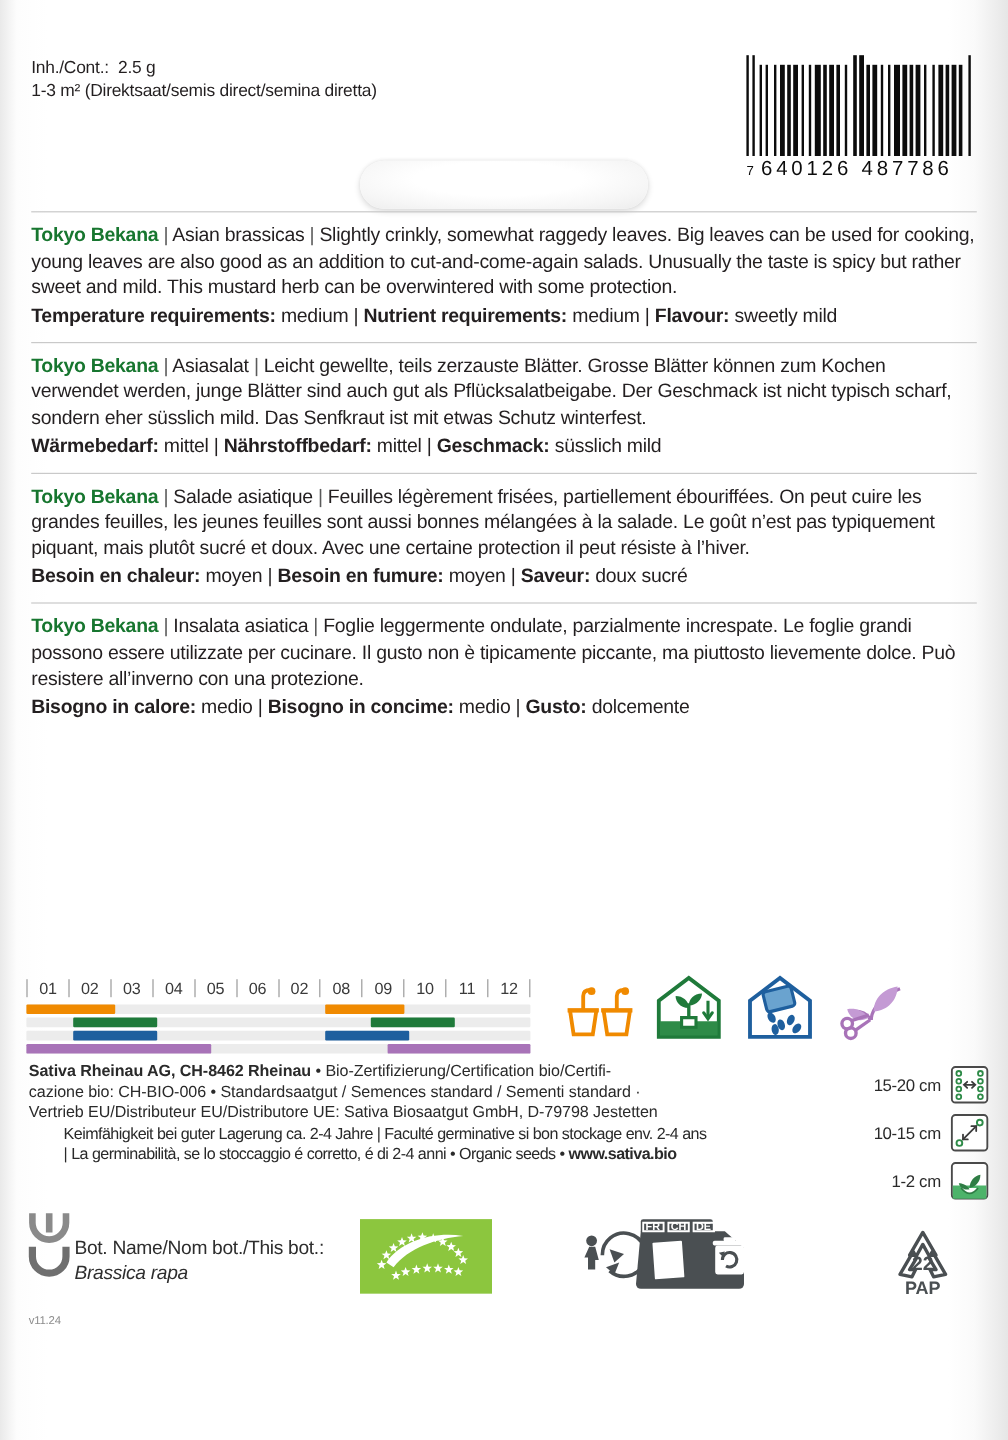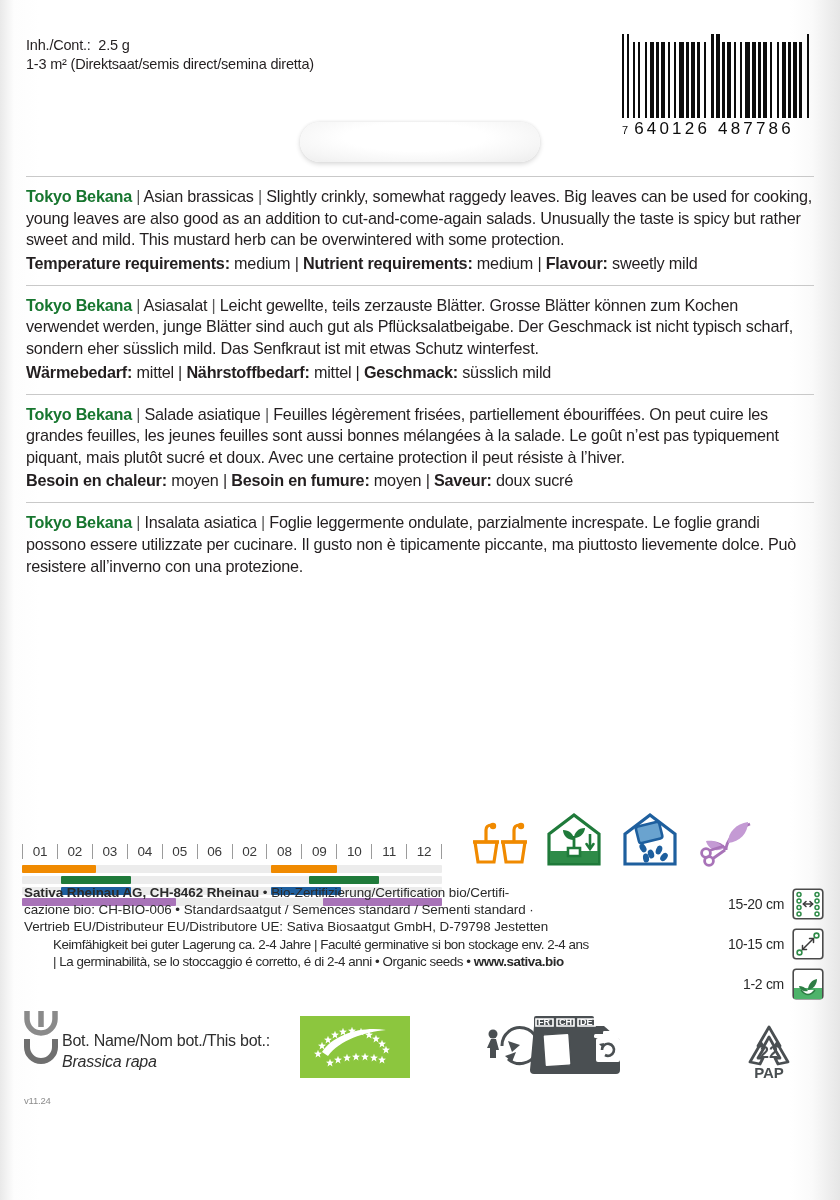--- a/index.html
+++ b/index.html
@@ -12,21 +12,21 @@
     position: relative;
     overflow: hidden;
   }
   .packet {
     position: absolute; inset: 0;
     background:
       linear-gradient(to right, #e9e9e9 0px, #fdfdfd 14px, #ffffff 40px, #ffffff 790px, #fafafa 812px, #e6e6e6 840px);
   }
 
   
-  .top-row { position: absolute; left: 0; top: 4px; width: 840px; height: 149px; padding-left: 24px; }
+  .top-row { position: absolute; left: 0; top: 16px; width: 840px; height: 149px; padding-left: 24px; }
   .cont-block {
     position: absolute; left: 26px; top: 32px;
     font-size: 14.5px; line-height: 19px; letter-spacing: -0.2px;
     color: #231f20; max-width: 300px;
   }
   .cont-block .l1 { white-space: pre; }
 
   .barcode-wrap { position: absolute; left: 622px; top: 30px; width: 198px; }
   .barcode-bars { height: 84px; display: flex; align-items: flex-end; gap: 0; }
   .barcode-bars i { display: block; background: #0c0c0c; height: 84px; }
@@ -56,21 +56,21 @@
     color: #231f20; text-align: left;
   }
   .desc .vname { color: #17762f; font-weight: bold; }
   .desc .sep { color: #5a5a5a; }
   .attrs {
     font-size: 16.2px; line-height: 22px; letter-spacing: -0.22px; margin-top: 1px;
   }
   .attrs b { font-weight: bold; }
 
   
-  .calendar { position: absolute; left: 22px; top: 812px; width: 420px; margin-top: 28px; }
+  .calendar { position: absolute; left: 22px; top: 812px; width: 420px; }
   .cal-months { display: flex; height: 22px; align-items: center; }
   .cal-months .tick { width: 1px; height: 15px; background: #9b9b9b; }
   .cal-months .m {
     flex: 1 1 0; text-align: center; font-size: 13.5px; color: #3a3a3a;
     letter-spacing: -0.2px;
   }
   .cal-track {
     position: relative; height: 8px; margin-top: 3px;
     background: #ececec; border-radius: 1px;
   }
@@ -221,20 +221,21 @@
         <div class="attrs"><b>Wärmebedarf:</b> <span>mittel</span><span class="sep"> | </span><b>Nährstoffbedarf:</b> <span>mittel</span><span class="sep"> | </span><b>Geschmack:</b> <span>süsslich mild</span>  </div>
       </div>
       <div class="hr"></div>
       <div class="lang-block">  
         <div class="desc">    <span class="vname">Tokyo Bekana</span>    <span class="sep"> | </span>    <span>Salade asiatique</span>    <span class="sep"> | </span>    <span>Feuilles légèrement frisées, partiellement ébouriffées. On peut cuire les grandes feuilles, les jeunes feuilles sont aussi bonnes mélangées à la salade. Le goût n’est pas typiquement piquant, mais plutôt sucré et doux.  Avec une certaine protection il peut résiste à l’hiver.</span>  </div>  
         <div class="attrs"><b>Besoin en chaleur:</b> <span>moyen</span><span class="sep"> | </span><b>Besoin en fumure:</b> <span>moyen</span><span class="sep"> | </span><b>Saveur:</b> <span>doux sucré</span>  </div>
       </div>
       <div class="hr"></div>
       <div class="lang-block">  
         <div class="desc">    <span class="vname">Tokyo Bekana</span>    <span class="sep"> | </span>    <span>Insalata asiatica</span>    <span class="sep"> | </span>    <span>Foglie leggermente ondulate, parzialmente increspate. Le foglie grandi possono essere utilizzate per cucinare. Il gusto non è tipicamente piccante, ma piuttosto lievemente dolce. Può resistere all’inverno con una protezione.</span>  </div>  
+        <div class="attrs"><b>Bisogno in calore:</b> <span>medio</span><span class="sep"> | </span><b>Bisogno in concime:</b> <span>medio</span><span class="sep"> | </span><b>Gusto:</b> <span>dolcemente</span>  </div>
       </div>
     </div>
 
   <div class="calendar">
     <div class="cal-months" id="cal-months">
         <span class="tick"></span>
         <span class="m">01</span>
         <span class="tick"></span>
         <span class="m">02</span>
         <span class="tick"></span>

